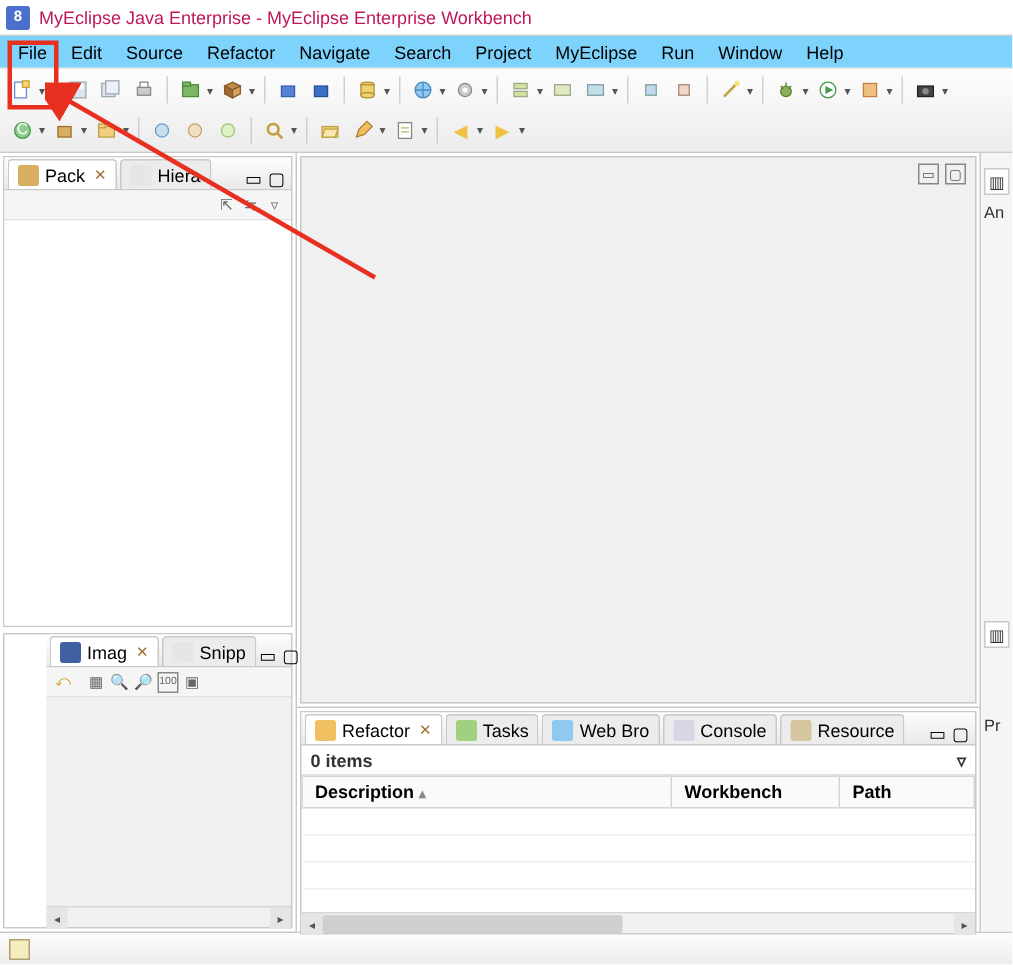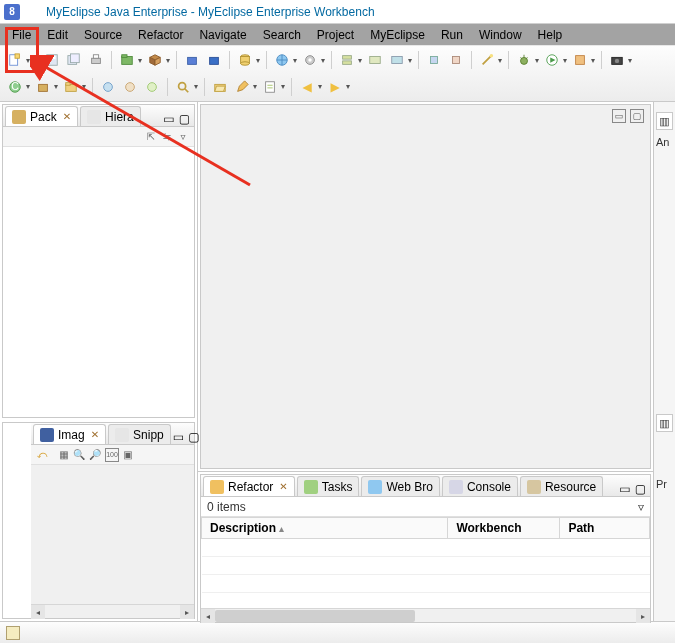--- a/index.html
+++ b/index.html
@@ -1,20 +1,20 @@
 <!DOCTYPE html>
 <html><head>
 <meta charset="utf-8">
 <style>
   * { box-sizing: border-box; margin: 0; padding: 0; font-family: "Segoe UI", Tahoma, sans-serif; font-size: 12px; }
   body { width: 675px; height: 643px; background: #fff; overflow: hidden; position: relative; }
   .titlebar { height: 24px; background: #fff; border-bottom: 1px solid #d0d0d0; display: flex; align-items: center; padding: 0 4px; }
   .titlebar .app-icon { width: 16px; height: 16px; background: #4a6fcc; border-radius: 2px; margin-right: 6px; display:flex;align-items:center;justify-content:center;color:#fff;font-size:10px;font-weight:bold;}
-  .titlebar-text { font-size: 12px; color: #0369a1; margin-left: 20px; }
-  .menubar { height: 22px; display: flex; align-items: center; padding: 0 4px; background:#a3a3a3; border-bottom:1px solid #e8e8e8;}
+  .titlebar-text { font-size: 12px; color: #be185d; }
+  .menubar { height: 22px; display: flex; align-items: center; padding: 0 4px; background:#7dd3fc; border-bottom:1px solid #e8e8e8;}
   .menubar .menu-item { padding: 2px 8px; cursor: default; }
   .toolbar { background: linear-gradient(#fdfdfd,#ececec); border-bottom: 1px solid #c9c9c9; padding: 2px 4px; display:flex; align-items:center; flex-wrap:wrap; row-gap:2px;}
   .toolbar .tb-btn { width:20px; height:20px; margin:1px; display:inline-flex; align-items:center; justify-content:center; border:1px solid transparent; border-radius:2px;}
   .toolbar .tb-sep { width:1px; height:18px; background:#cfcfcf; margin:0 4px; display:inline-block;}
   .toolbar .tb-drop { width:8px; text-align:center; color:#555; font-size:8px; margin-left:-2px;}
   .workbench { display:flex; height: calc(100% - 24px - 22px - 56px - 22px); }
   .left-col { width:198px; display:flex; flex-direction:column; border-right:1px solid #c9c9c9;}
   .view { border:1px solid #c9c9c9; margin:2px; background:#fff; display:flex; flex-direction:column;}
   .view-tabs { height:22px; background:linear-gradient(#fdfdfd,#e9e9e9); display:flex; align-items:flex-end; border-bottom:1px solid #c9c9c9;}
   .tab { height:20px; padding:2px 6px; border:1px solid #c9c9c9; border-bottom:none; background:#fff; margin-left:2px; border-radius:3px 3px 0 0; display:flex; align-items:center; gap:4px; font-size:11px;}
@@ -28,21 +28,21 @@
   .editor-area { flex:1; display:flex; flex-direction:column; position:relative;}
   .editor-empty { flex:1; background:#f0f0f0; border:1px solid #c9c9c9; margin:2px; position:relative;}
   .max-ctrl { position:absolute; top:4px; right:6px; display:flex; gap:4px;}
   .max-ctrl span{width:14px;height:14px;border:1px solid #888;font-size:9px;display:flex;align-items:center;justify-content:center;color:#555;}
   .bottom-views { height:150px; border-top:1px solid #c9c9c9;}
   .right-col { width:22px; border-left:1px solid #c9c9c9; background:#f5f5f5;}
   .right-col .stub { writing-mode:horizontal-tb; font-size:11px; padding:4px 2px; color:#333;}
   .statusbar { height:22px; background:linear-gradient(#fdfdfd,#ececec); border-top:1px solid #c9c9c9; display:flex; align-items:center; padding:0 6px;}
   .statusbar .sb-icon{width:14px;height:14px;border:1px solid #b0a070;background:#f5ecc0;}
   
-  .prob-header { height:20px; border-bottom:1px solid #e0e0e0; display:flex; align-items:center; padding:0 6px; font-size:11px; color:#333;}
+  .prob-header { height:20px; border-bottom:1px solid #e0e0e0; display:flex; align-items:center; padding:0 6px; font-size:11px; color:#333;font-weight:bold;}
   table.prob { width:100%; border-collapse:collapse; font-size:11px;}
   table.prob th { text-align:left; font-weight:bold; padding:3px 8px; border:1px solid #d6d6d6; background:#fafafa;}
   table.prob td { padding:3px 8px; border-bottom:1px solid #efefef; height:18px;}
   .hscroll { height:14px; background:#f0f0f0; position:relative; border-top:1px solid #d6d6d6;}
   .hscroll .thumb{position:absolute;left:14px;top:1px;height:12px;width:200px;background:#cfcfcf;border-radius:2px;}
   .hscroll .ar{position:absolute;top:0;width:14px;height:14px;background:#e5e5e5;display:flex;align-items:center;justify-content:center;font-size:8px;color:#555;}
   .hscroll .ar.l{left:0;} .hscroll .ar.r{right:0;}
   
   .red-box { position:absolute; border:3px solid #e83020; pointer-events:none;}
   .red-arrow { position:absolute; pointer-events:none;}

